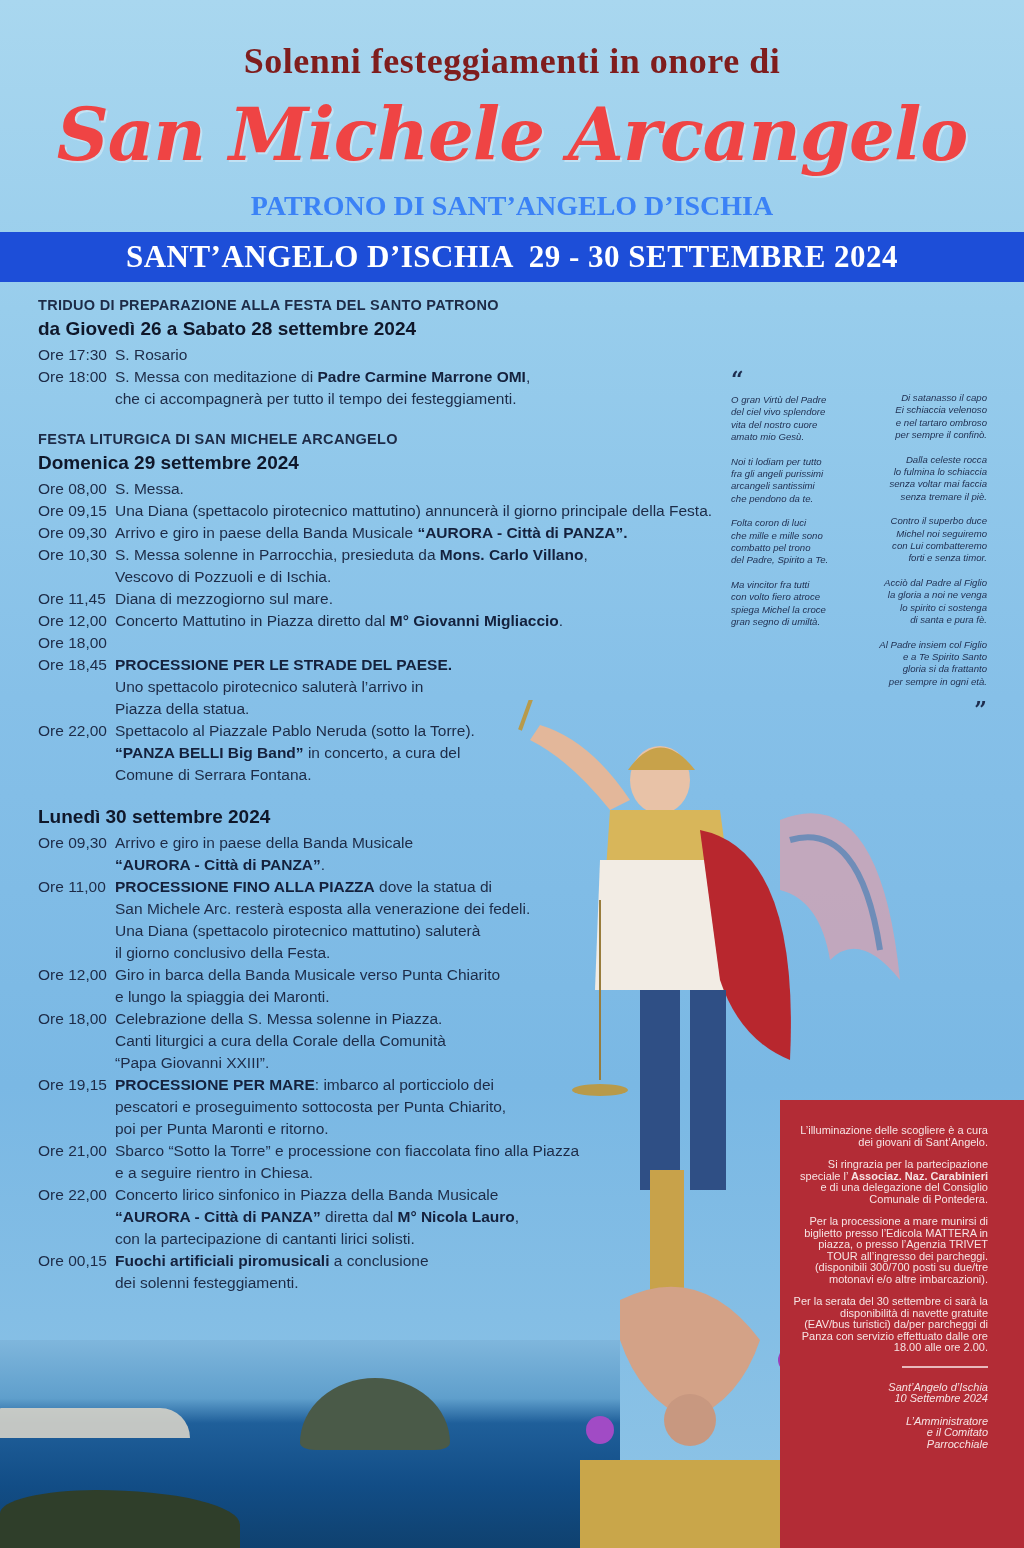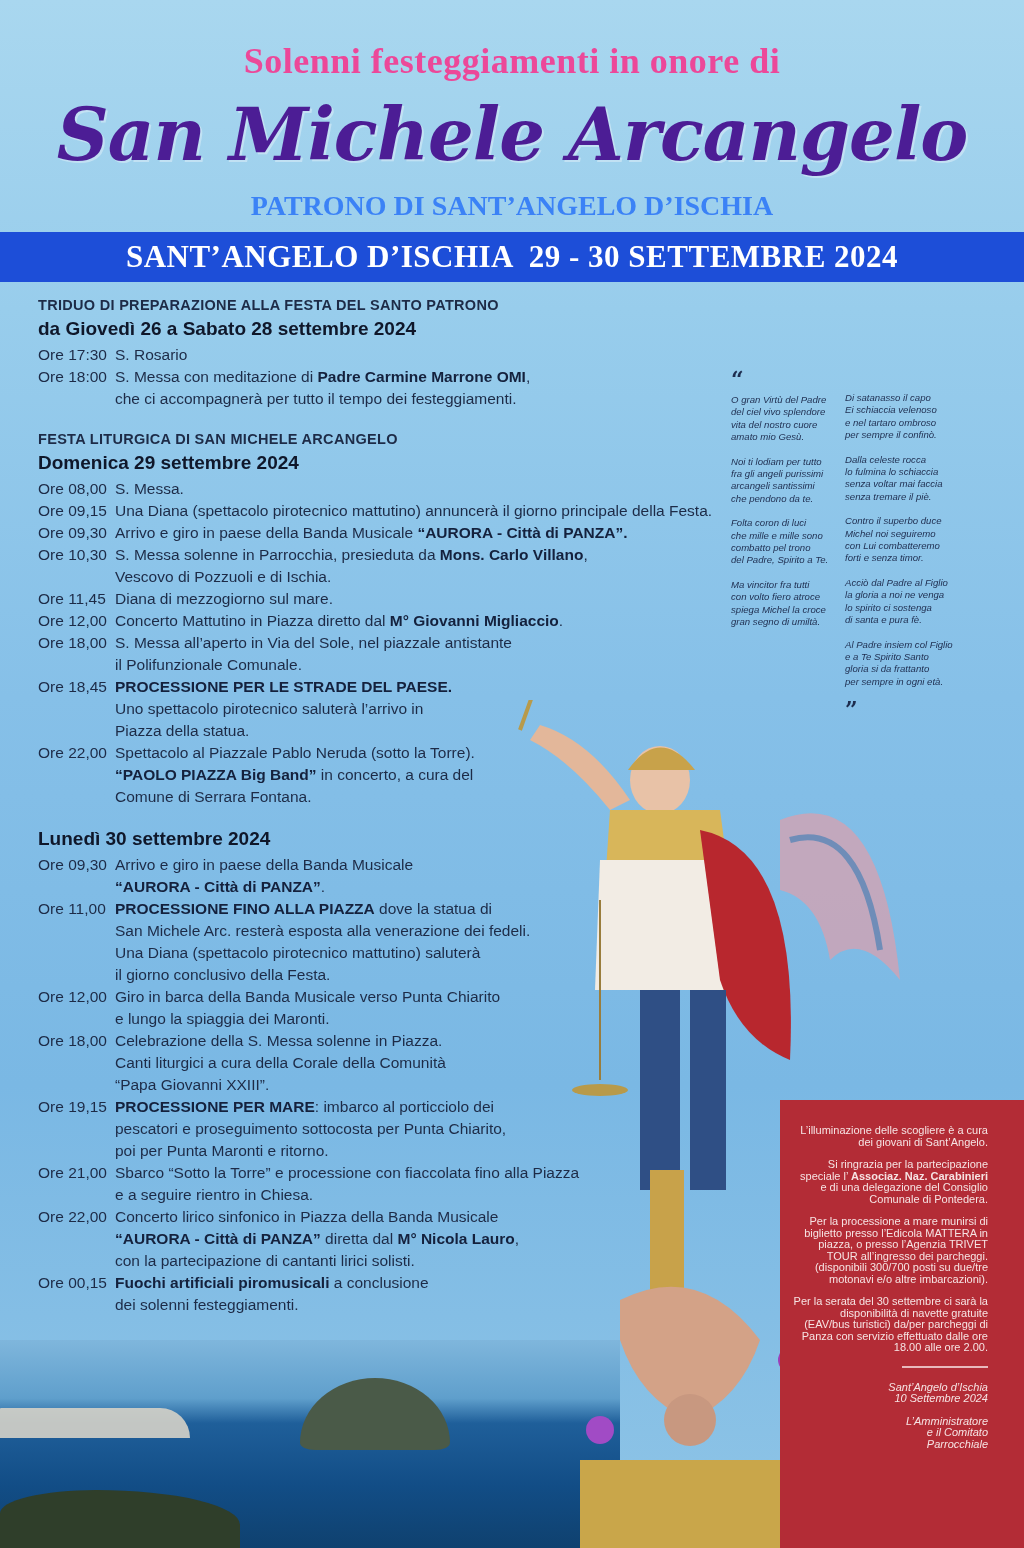--- a/index.html
+++ b/index.html
@@ -5,27 +5,27 @@
   html, body { margin:0; padding:0; }
   body {
     width:1024px; height:1548px; position:relative; overflow:hidden;
     background: linear-gradient(180deg, #a9d7ef 0%, #98cdec 20%, #86c0e8 45%, #7ab8e4 70%, #8ec4e6 100%);
     font-family: "Liberation Sans", sans-serif;
     color:#1b2a4a;
   }
   .abs { position:absolute; }
   .heading-top {
     left:0; width:1024px; top:40px; text-align:center;
-    font-family:"Liberation Serif", serif; font-weight:bold; font-size:36px; color:#ec4899;
+    font-family:"Liberation Serif", serif; font-weight:bold; font-size:36px; color:#7f1d1d;
     letter-spacing:0.5px;
   }
   .title-script {
     left:0; width:1024px; top:92px; text-align:center;
     font-family:"DejaVu Serif", serif; font-style:italic; font-weight:bold;
-    font-size:72px; color:#4c1d95; letter-spacing:-1px;
+    font-size:72px; color:#ef4444; letter-spacing:-1px;
     text-shadow: 2px 2px 0 rgba(255,255,255,0.35);
   }
   .patrono {
     left:0; width:1024px; top:190px; text-align:center;
     font-family:"Liberation Serif", serif; font-weight:bold; font-size:28px; color:#3b82f6;
   }
   .banner {
     left:0; width:1024px; top:232px; height:50px; background:#1d4ed8;
     display:flex; align-items:center; justify-content:center;
   }
@@ -37,21 +37,21 @@
   .sec-label { font-weight:bold; font-size:14.5px; letter-spacing:0.3px; text-transform:uppercase; margin-top:0; }
   .sec-date { font-weight:bold; font-size:19px; color:#0f172a; margin-bottom:2px; line-height:26px; }
   .sec-gap { height:18px; }
   .row { display:flex; }
   .row .time { white-space:nowrap; width:77px; flex:none; }
   .row .desc { flex:1; }
   .row .desc b { font-weight:bold; color:#14213d; }
 
   .poem { top:370px; font-style:italic; font-size:9.6px; line-height:12.4px; color:#1e2d4f; }
   .poem.left { left:731px; width:140px; }
-  .poem.right { left:845px; width:142px; }
+  .poem.right { left:845px; width:142px; text-align:right; }
   .poem .stanza { margin-bottom:12px; }
   .quote-mark { font-family:"DejaVu Serif", serif; font-weight:bold; font-size:22px; line-height:18px; color:#1e2d4f; font-style:normal; }
 
   .statue-area { left:500px; top:700px; width:400px; height:848px; }
   .red-box { left:780px; top:1100px; width:244px; height:448px; background:#b32c36; }
   .red-text { left:792px; top:1125px; width:196px; text-align:right; color:#f6e3e3; font-size:11px; line-height:11.5px; }
   .red-text p { margin:0 0 11px 0; }
   .red-text .rule { height:2px; background:#e9b9bc; margin:12px 0 14px 110px; }
   .red-text .sig { font-style:italic; }
 
@@ -147,29 +147,28 @@
   <div class="row">
       <span class="time">Ore 11,45</span>
       <span class="desc">Diana di mezzogiorno sul mare.</span>
     </div>
   <div class="row">
       <span class="time">Ore 12,00</span>
       <span class="desc"><span>Concerto Mattutino in Piazza diretto dal </span><b>M° Giovanni Migliaccio</b><span>.</span></span>
     </div>
   <div class="row">
       <span class="time">Ore 18,00</span>
-      <span class="desc"><span>S. Messa all’aperto in Via del Sole, nel piazzale antistante</span><br><span>il Polifunzionale Comunale.</span></span>
     </div>
   <div class="row">
       <span class="time">Ore 18,45</span>
       <span class="desc"><b>PROCESSIONE PER LE STRADE DEL PAESE.</b><br><span>Uno spettacolo pirotecnico saluterà l’arrivo in</span><br><span>Piazza della statua.</span></span>
     </div>
   <div class="row">
       <span class="time">Ore 22,00</span>
-      <span class="desc"><span>Spettacolo al Piazzale Pablo Neruda (sotto la Torre).</span><br><b>“PAOLO PIAZZA Big Band”</b><span> in concerto, a cura del</span><br><span>Comune di Serrara Fontana.</span></span>
+      <span class="desc"><span>Spettacolo al Piazzale Pablo Neruda (sotto la Torre).</span><br><b>“PANZA BELLI Big Band”</b><span> in concerto, a cura del</span><br><span>Comune di Serrara Fontana.</span></span>
     </div>
 
   <div class="sec-gap"></div>
   <div class="sec-date">Lunedì 30 settembre 2024</div>
 
   <div class="row">
       <span class="time">Ore 09,30</span>
       <span class="desc"><span>Arrivo e giro in paese della Banda Musicale</span><br><b>“AURORA - Città di PANZA”</b><span>.</span></span>
     </div>
   <div class="row">

